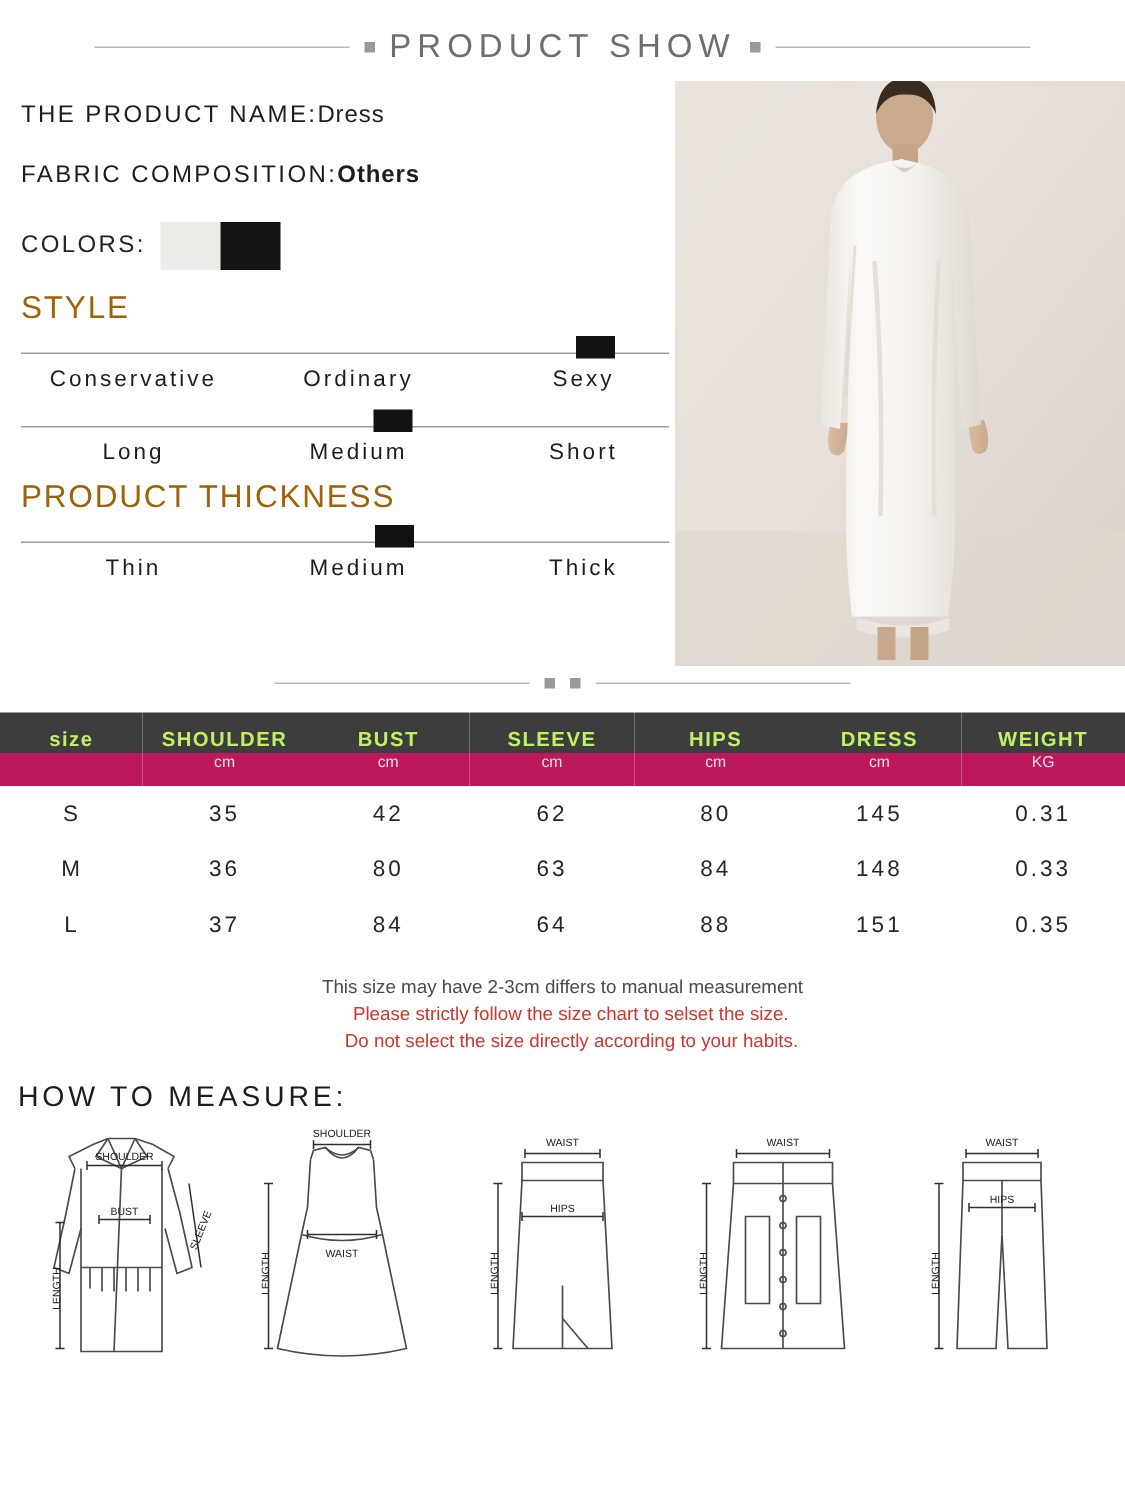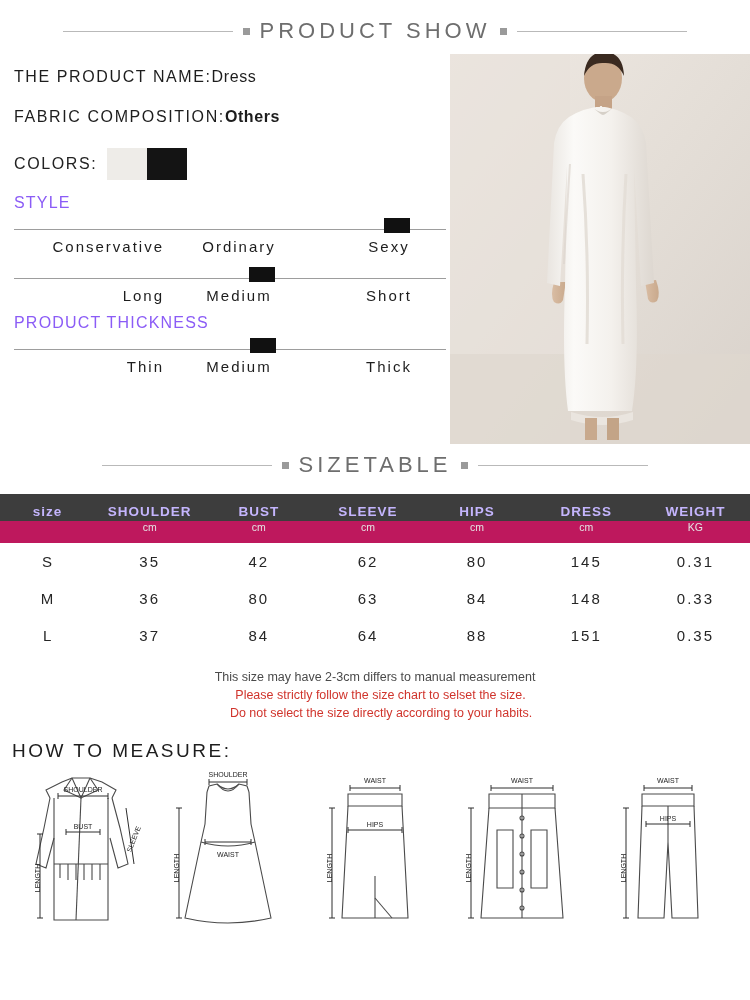--- a/index.html
+++ b/index.html
@@ -63,23 +63,23 @@
   }
   .colors-row .lbl {
     font-size: 16px;
     letter-spacing: 1.6px;
     margin-right: 10px;
   }
   .swatch { width: 40px; height: 32px; display: inline-block; }
 
   .group { margin-bottom: 10px; }
   .group .g-title {
-    font-size: 16px;
+    font-size: 21px;
     letter-spacing: 1.2px;
-    color: #8b5cf6;
+    color: #a16207;
     margin-bottom: 4px;
   }
   .track {
     position: relative;
     height: 20px;
     margin: 0 0 0 0;
   }
   .track .hr {
     position: absolute;
     left: 0; right: 14px; top: 13px;
@@ -95,42 +95,42 @@
   .opts {
     display: flex;
     justify-content: space-between;
     padding-right: 10px;
     font-size: 15px;
     letter-spacing: 2px;
     color: #1d1d1d;
     margin-top: 2px;
   }
   .opts span { white-space: nowrap; }
-  .opts span:nth-child(1) { flex: 0 0 150px; text-align: right; }
+  .opts span:nth-child(1) { flex: 0 0 150px; text-align: center; }
   .opts span:nth-child(2) { flex: 0 0 150px; text-align: center; }
   .opts span:nth-child(3) { flex: 0 0 150px; text-align: center; }
 
   
   .model {
     position: absolute;
     right: 0; top: 0;
     width: 300px; height: 390px;
     overflow: hidden;
     background: #e8e2dc;
   }
 
   
   table.size {
     width: 750px;
     border-collapse: collapse;
     margin-top: 6px;
   }
   table.size thead tr.head {
     background: #3d3d3d;
-    color: #c4b5fd;
+    color: #bef264;
   }
   table.size thead tr.head th {
     font-size: 13.5px;
     letter-spacing: 1px;
     padding: 10px 0 2px 0;
     font-weight: bold;
     text-align: center;
   }
   table.size thead tr.units {
     background: #be185d;
@@ -307,21 +307,20 @@
           <span>Medium</span>
           <span>Thick</span>
         </div>
       </div>
     </div>
   </div>
 
   <div class="sec-head">
     <span class="rule"></span>
     <span class="sq"></span>
-    <span class="title">SIZETABLE</span>
     <span class="sq"></span>
     <span class="rule"></span>
   </div>
 
   <table class="size">
     <colgroup>
       <col class="col-size">
         <col class="col-rest">
         <col class="col-rest">
         <col class="col-rest">

